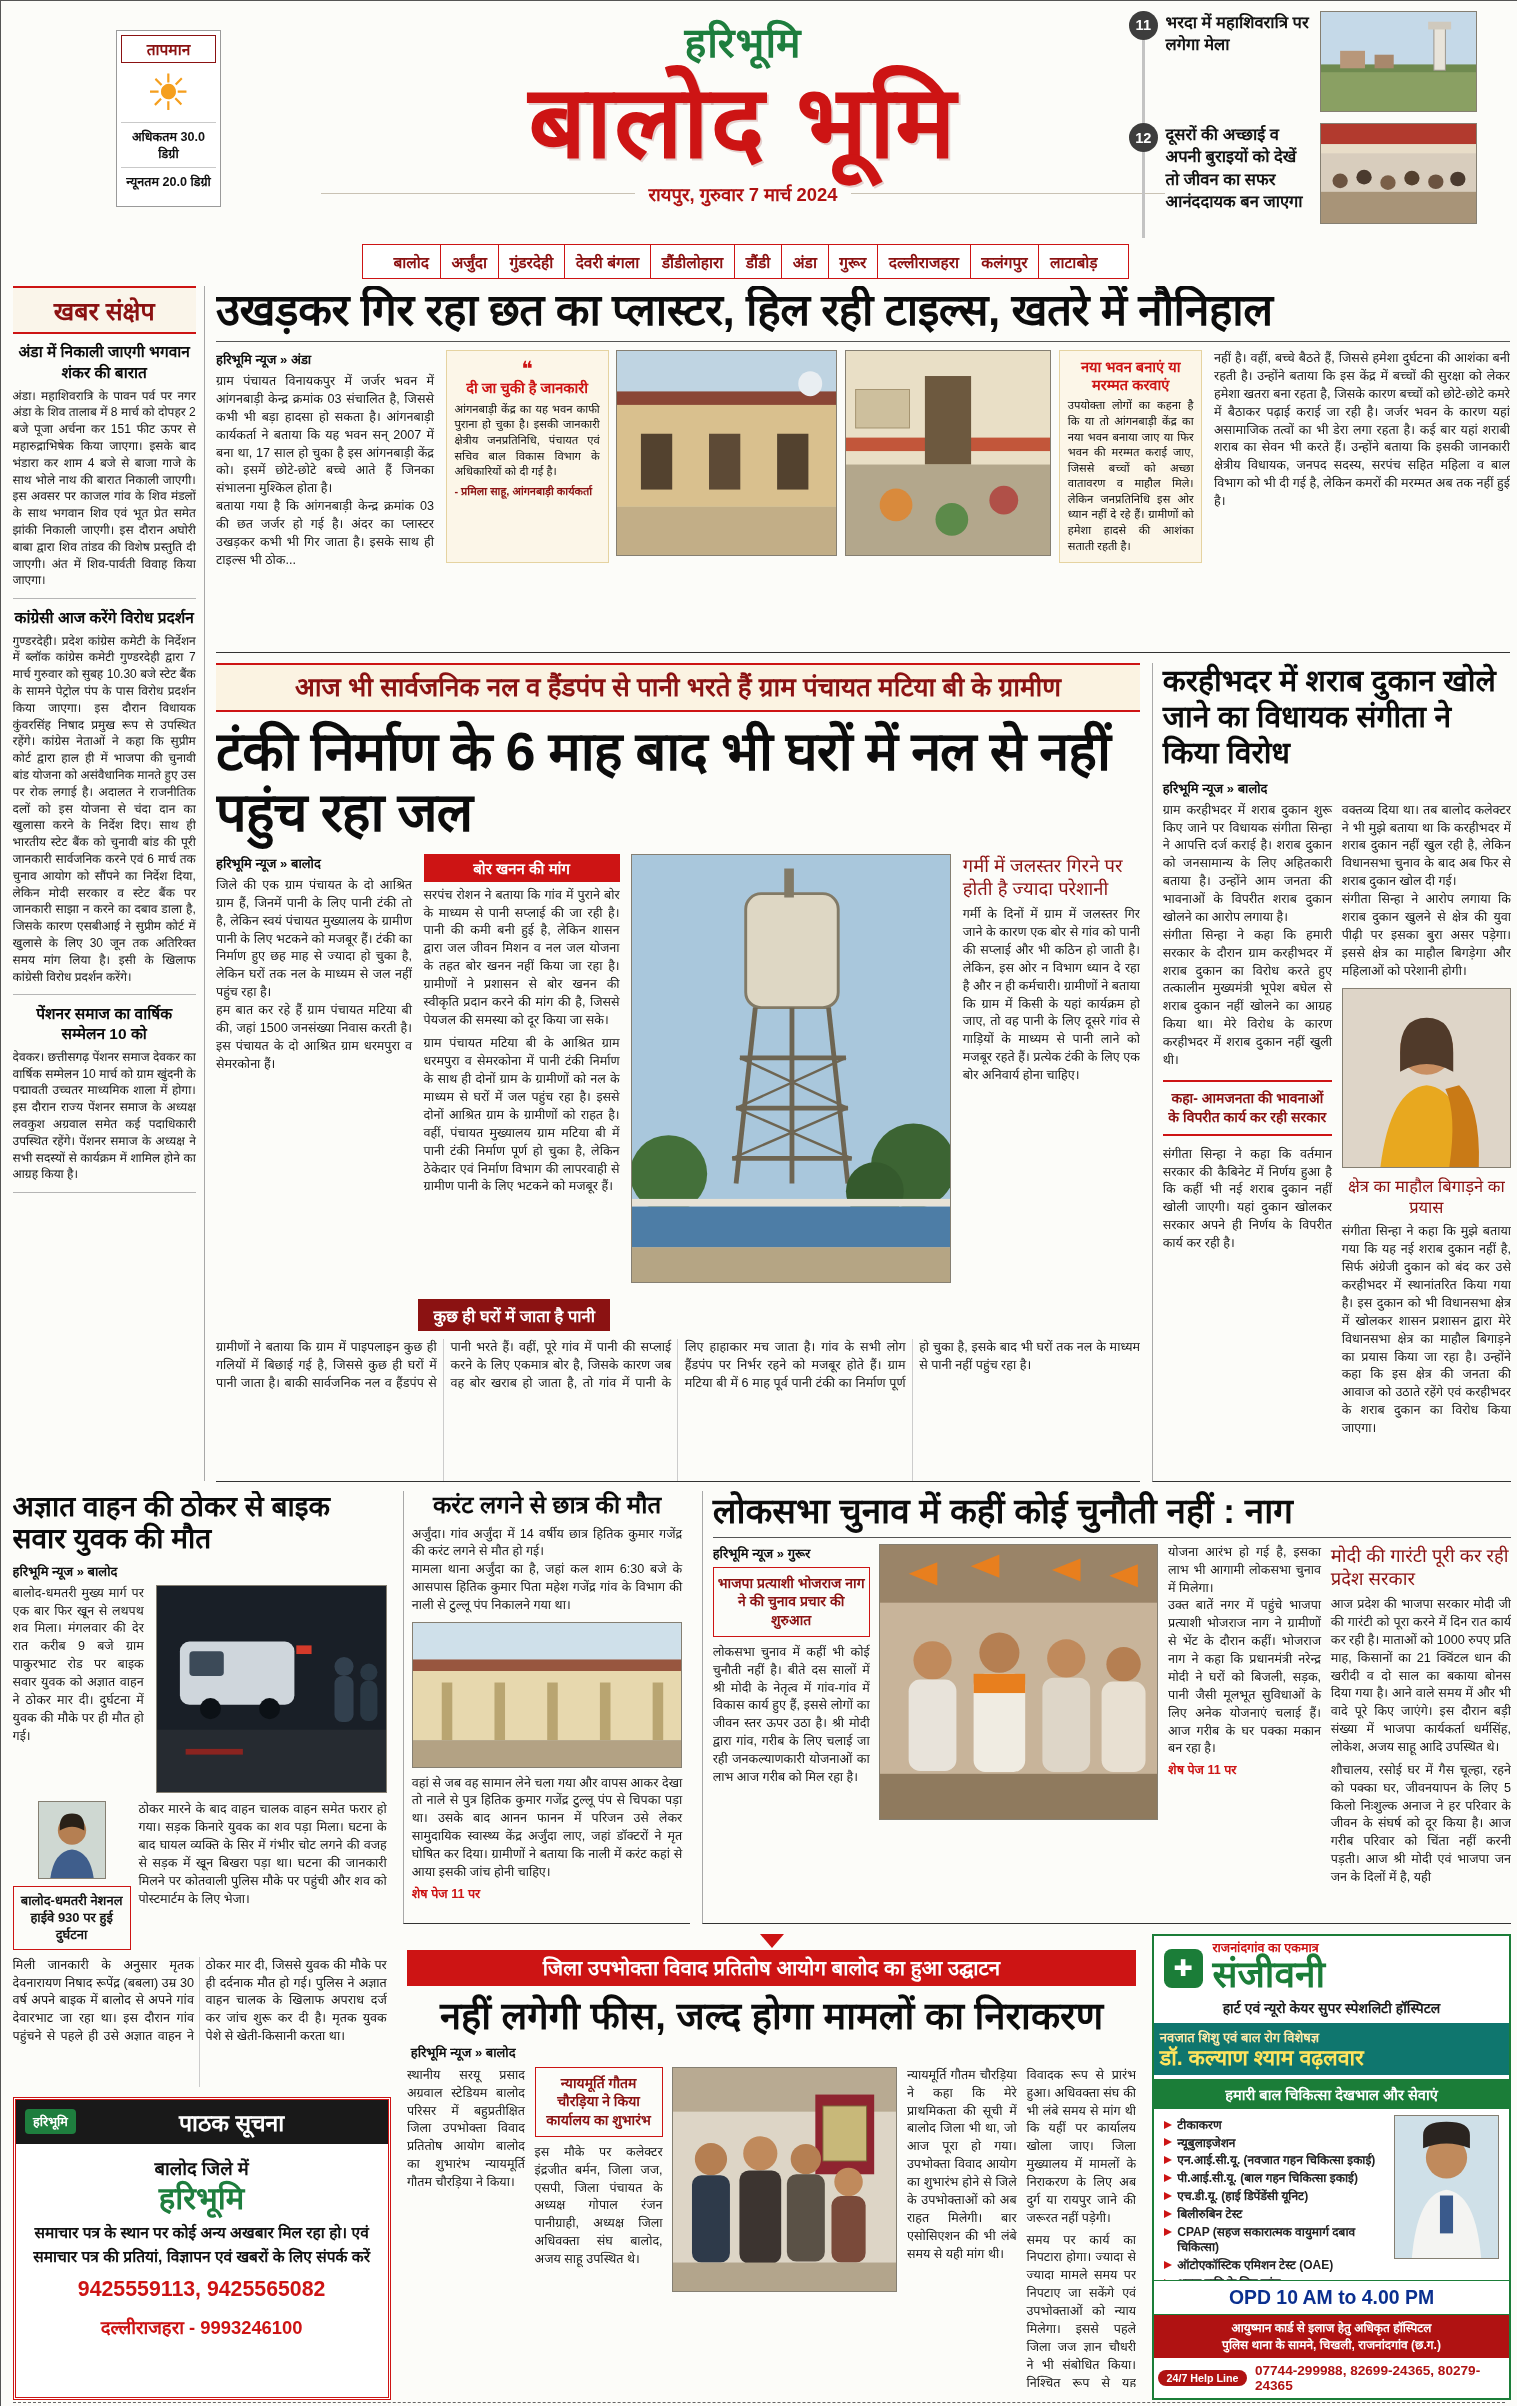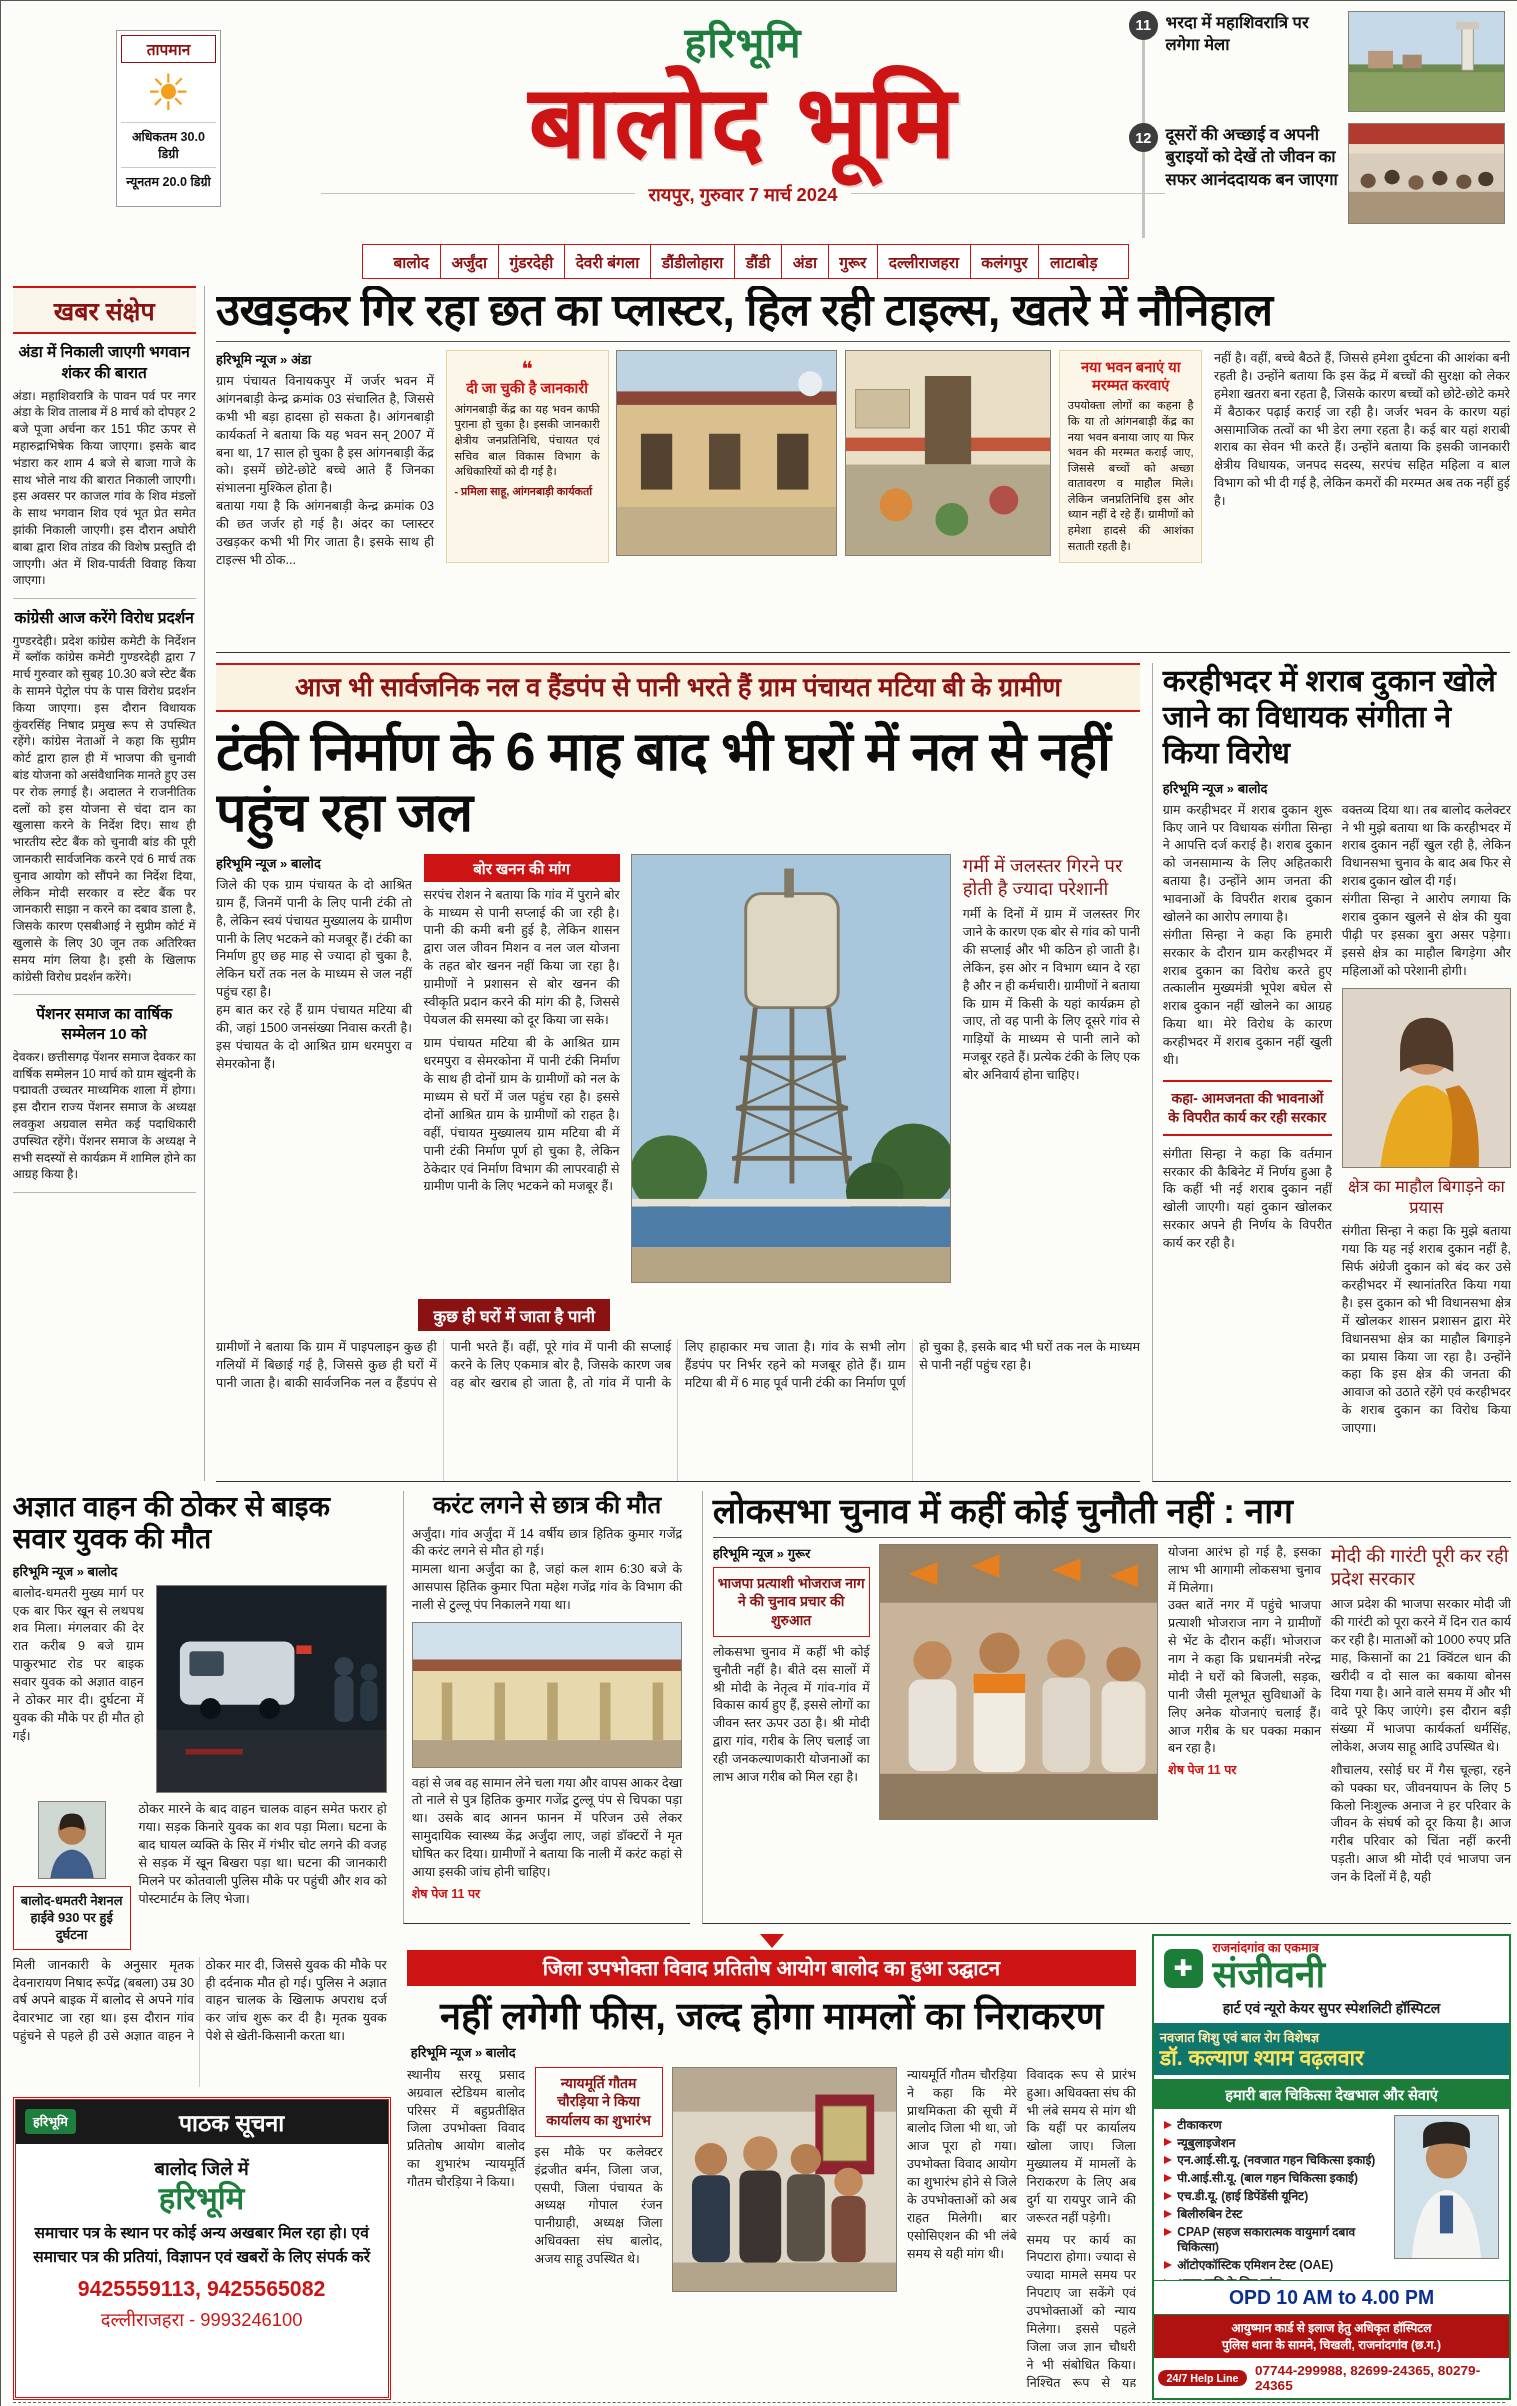--- a/index.html
+++ b/index.html
@@ -18,21 +18,21 @@
 
 .weather{left:115px;top:29px;width:105px;height:177px;border:1px solid #9a9a9a;text-align:center;padding:3.9px;background:#fff}
 .weather-title{font-weight:800;font-size:15.5px;border:1px solid #8b1212;color:#8b1212;padding:1.9px 0;margin-bottom:1.9px}
 .sun{font-size:50px;line-height:1.15;color:#f59f1e}
 .weather-max,.weather-min{font-size:12.6px;font-weight:700;border-top:1px solid #c9c9c9;padding:4.9px 0}
 .masthead{left:320px;top:11.6px;width:844px;height:227px;text-align:center}
 .brand{color:#1e7e3e;font-size:41px;font-weight:800;letter-spacing:1px}
 .mast-title{color:#cd1414;font-size:101px;font-weight:800;line-height:1.06;letter-spacing:1.9px;text-shadow:1.9px 1.9px 0 rgba(120,10,10,.18)}
 .dateline{color:#b01212;font-size:18.4px;font-weight:700;display:flex;align-items:center;gap:13.6px;margin-top:5.8px}
 .dateline::before,.dateline::after{content:"";flex:1;border-top:1.9px solid #c9c2b4}
-.topbriefs{left:1141px;top:9.7px;width:363px;height:227px;border-left:3.9px solid #c3c3c3;padding-left:7.8px;display:flex;flex-direction:column;gap:11.6px}
+.topbriefs{left:1141px;top:9.7px;width:335px;height:227px;border-left:3.9px solid #c3c3c3;padding-left:7.8px;display:flex;flex-direction:column;gap:11.6px}
 .tbrief{display:flex;gap:7.8px;align-items:flex-start}
 .tbrief-num{flex:0 0 29px;width:29px;height:29px;border-radius:50%;background:#3d3d3d;color:#fff;font-weight:800;display:flex;align-items:center;justify-content:center;font-size:14.6px;margin-left:-24px}
 .tbrief-text{flex:1;font-weight:800;font-size:16.5px;line-height:1.34;color:#141414}
 .tbrief-photo{flex:0 0 157px;height:101px}
 .navbar{left:361px;top:243px;width:767px;height:35px;border:1.9px solid #cd1414;display:flex;justify-content:center;background:#fff}
 .nav-item{padding:5.8px 10.7px;font-weight:800;font-size:15.5px;color:#8b1212;white-space:nowrap}
 .nav-item+.nav-item{border-left:1.9px solid #cd1414}
 
 
 .briefscol{left:11.6px;top:285px;width:192px;height:1195px;border-right:1px solid #a8a8a8;padding-right:7.8px;overflow:hidden}
@@ -141,21 +141,21 @@
 
 .notice{left:11.6px;top:2096px;width:378px;height:303px;border:3.9px double #cd1414;background:#fff;display:flex;flex-direction:column;overflow:hidden}
 .notice-head{background:#191919;color:#fff;display:flex;align-items:center;gap:9.7px;padding:5.8px 9.7px}
 .notice-logo{background:#1e7e3e;color:#fff;font-size:12.6px;font-weight:800;padding:3.9px 7.8px;border-radius:3.9px}
 .notice-title{flex:1;text-align:center;font-size:23px;font-weight:800}
 .notice-body{padding:11.6px 15.5px;text-align:center}
 .notice-line1{font-size:18.4px;font-weight:800}
 .notice-brand{color:#1e7e3e;font-size:31px;font-weight:800;line-height:1.2}
 .notice-text{font-size:15.5px;font-weight:700;line-height:1.5;margin-top:3.9px}
 .notice-phone{color:#cd1414;font-size:21.3px;font-weight:800;margin-top:9.7px}
-.notice-phone2{color:#cd1414;font-size:18.4px;font-weight:400;margin-top:4px}
+.notice-phone2{color:#cd1414;font-size:18.4px;font-weight:700;margin-top:12px}
 </style>
 </head>
 <body>
 
 <div class="page">
 
   <div class="weather abs">
     <div class="weather-title">तापमान</div>
     <div class="sun">☀</div>
     <div class="weather-max">अधिकतम 30.0 डिग्री</div>

